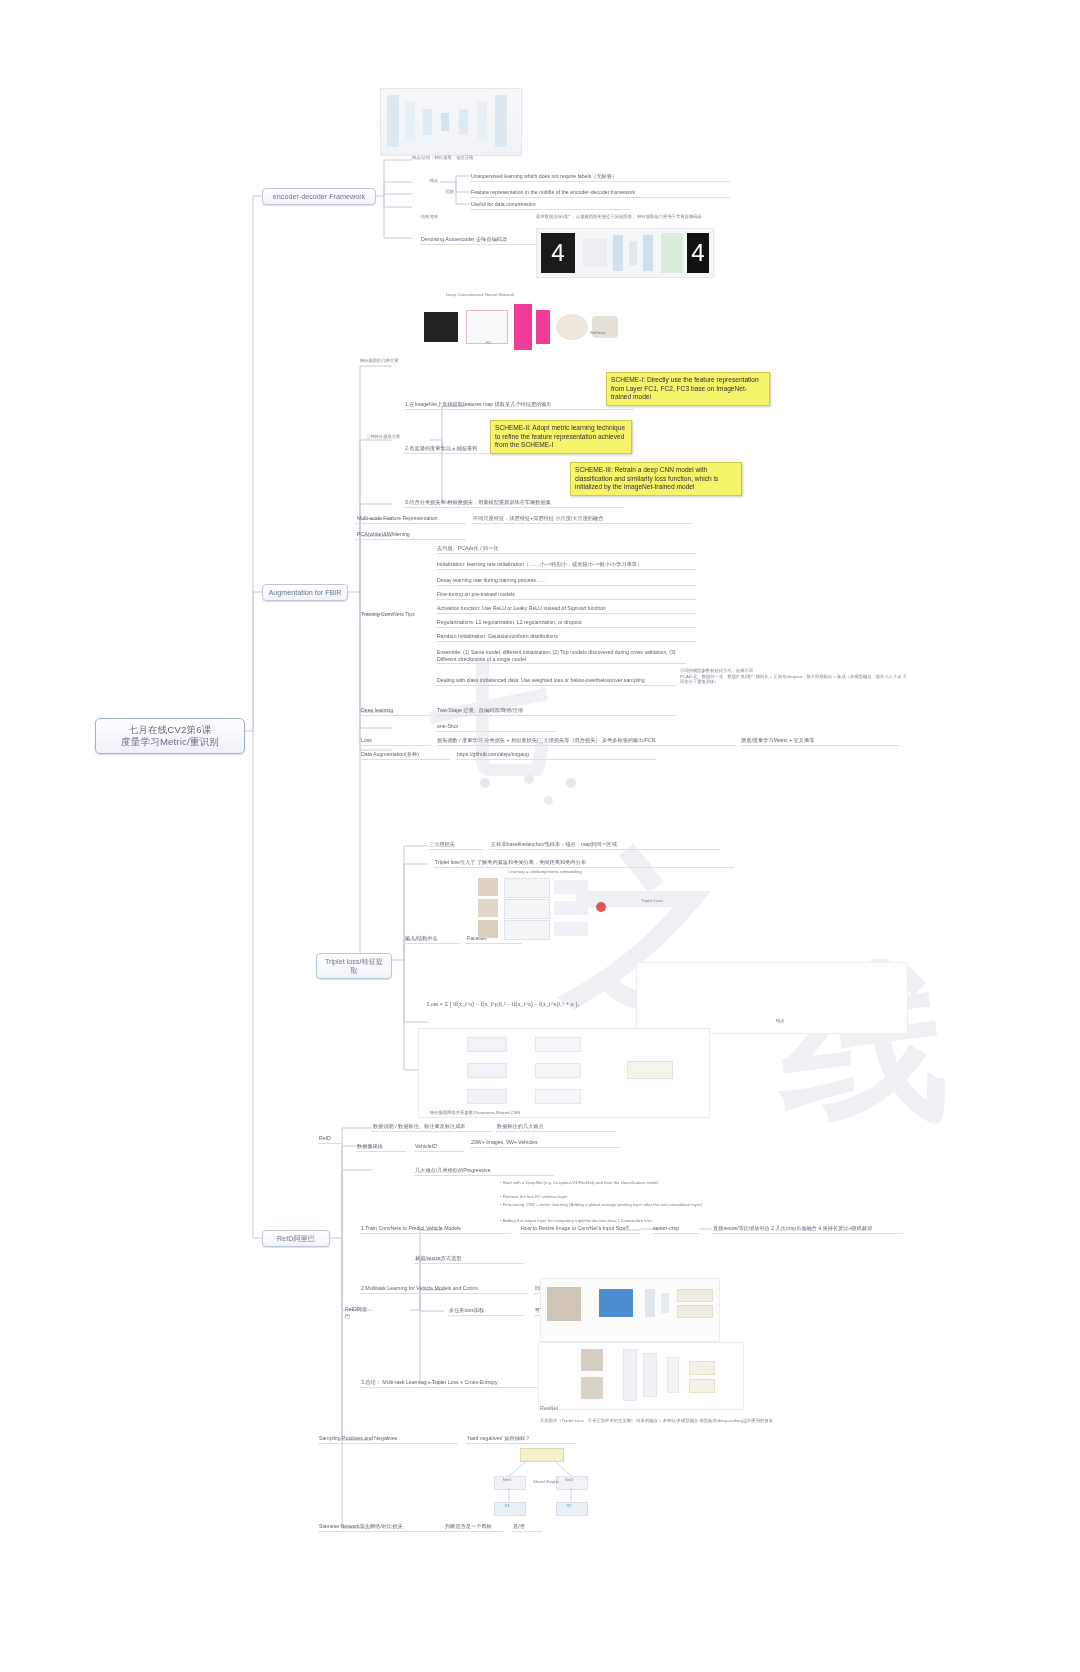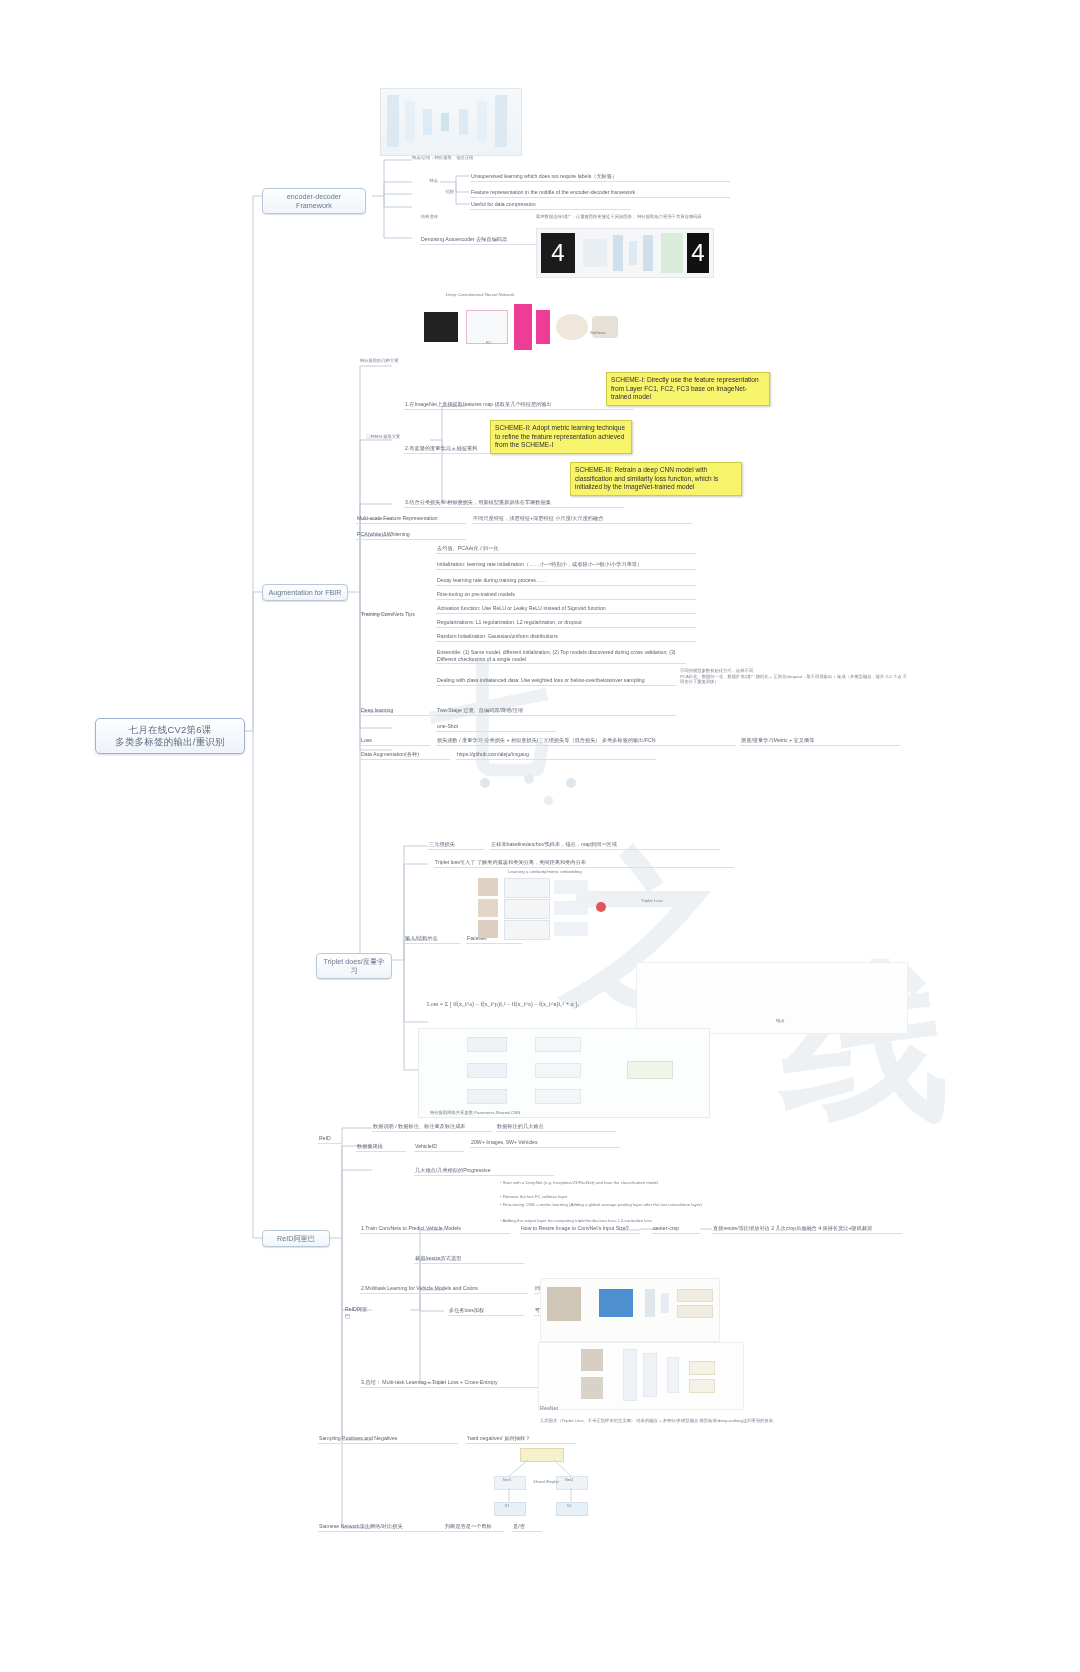--- a/index.html
+++ b/index.html
@@ -154,23 +154,23 @@
         <path d="M420 1383 L444 1383"></path>
 
       <path d="M620 1230 L640 1230"></path>
       <path d="M640 1230 L640 1229"></path>
         <path d="M640 1229 L660 1229"></path>
       <path d="M700 1229 L712 1229"></path>
     </g>
   </svg>
 
   <div class="node root" style="left:95px;top:718px;width:150px;">七月在线CV2第6课
-多类多标签的输出/重识别</div>
-
-  <div class="node branch" style="left:262px;top:188px;width:104px;">encoder-decoder Framework</div>
+度量学习Metric/重识别</div>
+
+  <div class="node branch" style="left:262px;top:188px;width:114px;">encoder-decoder Framework</div>
 
   <div class="node branch" style="left:262px;top:584px;width:86px;">Augmentation for FBIR</div>
 
   <div class="node branch" style="left:262px;top:1230px;width:68px;">ReID阿里巴</div>
 
   <div class="imgbox" style="left:380px;top:88px;width:140px;height:66px;background:linear-gradient(180deg,#f6f9fb,#eef3f7);">
     <div style="position:absolute;left:6px;top:6px;width:12px;height:52px;background:#dde9f2;"></div>
     <div style="position:absolute;left:24px;top:12px;width:10px;height:40px;background:#e6f0f6;"></div>
     <div style="position:absolute;left:42px;top:20px;width:9px;height:26px;background:#dcebf5;"></div>
     <div style="position:absolute;left:60px;top:24px;width:8px;height:18px;background:#cfe3f0;"></div>
@@ -256,21 +256,21 @@
   <div class="node leaf" style="left:360px;top:750px;width:90px;">Data Augmentation(各种)</div>
   <div class="node leaf" style="left:456px;top:750px;width:200px;">https://github.com/aleju/imgaug</div>
 
   <div class="imgbox nb" style="left:460px;top:772px;width:160px;height:44px;background:transparent;">
     <div style="position:absolute;left:20px;top:6px;width:10px;height:10px;border-radius:50%;background:#dfe7ef;"></div>
     <div style="position:absolute;left:64px;top:2px;width:10px;height:10px;border-radius:50%;background:#e4eaf0;"></div>
     <div style="position:absolute;left:106px;top:6px;width:10px;height:10px;border-radius:50%;background:#dfe7ef;"></div>
     <div style="position:absolute;left:84px;top:24px;width:9px;height:9px;border-radius:50%;background:#e8eef3;"></div>
   </div>
 
-  <div class="node branch" style="left:316px;top:953px;width:76px;">Triplet does/度量学习</div>
+  <div class="node branch" style="left:316px;top:953px;width:76px;">Triplet loss/特征提取</div>
 
   <div class="node leaf" style="left:428px;top:840px;width:56px;">三元组损失</div>
   <div class="node leaf" style="left:490px;top:840px;width:230px;">正样本baseline/anchor/负样本，锚点，map到同一区域</div>
   <div class="node leaf" style="left:434px;top:858px;width:300px;">Triplet loss引入了 了解类内紧凑和类间分离，类间距离和类内分布</div>
   <div class="node leaf" style="left:404px;top:934px;width:56px;">输入/结构示意</div>
   <div class="node leaf" style="left:466px;top:934px;width:56px;">FaceNet</div>
 
   <div class="node tiny" style="left:508px;top:869px;width:120px;">Learning a similarity/metric embedding</div>
 
   <div class="imgbox nb" style="left:478px;top:876px;width:190px;height:66px;background:transparent;">

